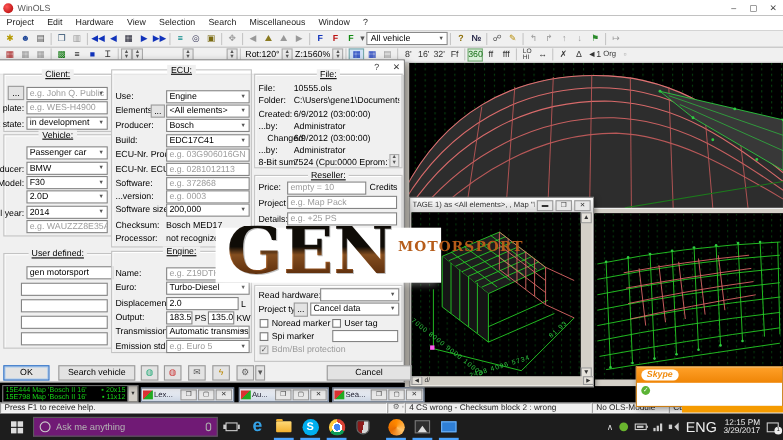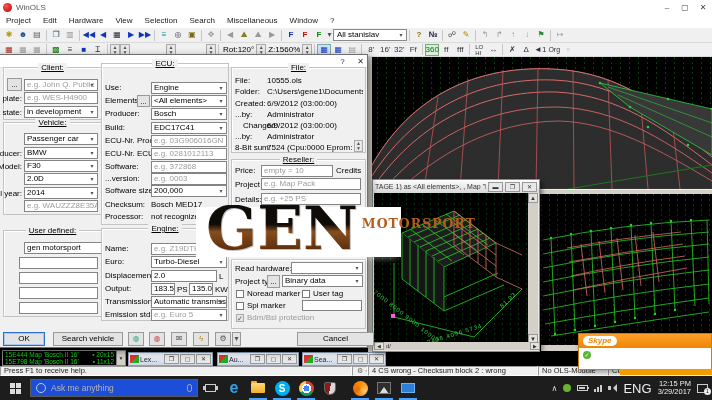--- a/index.html
+++ b/index.html
@@ -87,21 +87,21 @@
 .skbody{display:flex;align-items:flex-start;padding:2px 4px;gap:3px}
 .skdot{width:8px;height:8px;border-radius:50%;background:#5bb336;color:#fff;font-size:6px;line-height:8px;text-align:center;margin-top:1px}
 .skname{font-size:8px;font-weight:bold;color:#333;line-height:9px}
 .skstat{font-size:7px;color:#999;line-height:8px}
 .orangebar{position:absolute;left:620px;top:369px;width:92px;height:6px;background:#f59b00;z-index:46}
 
 .taskbar{position:absolute;left:0;top:376px;width:712px;height:24px;background:#1d1d1d;z-index:50;display:flex;align-items:center}
 .tb-start{width:30px;height:24px;display:flex;align-items:center;justify-content:center}
 .winlogo{display:grid;grid-template-columns:5px 5px;grid-template-rows:5px 5px;gap:1px}
 .winlogo i{background:#ddd}
-.cortana{width:168px;height:18px;background:#1d4ed8;border:1px solid #5a5a5a;display:flex;align-items:center;padding:0 5px;gap:5px}
+.cortana{width:168px;height:18px;background:#701a75;border:1px solid #5a5a5a;display:flex;align-items:center;padding:0 5px;gap:5px}
 .cort-circle{width:10px;height:10px;border:1px solid #ccc;border-radius:50%}
 .cort-text{font-size:8.5px;color:#b5b5b5;flex:1;white-space:nowrap;overflow:hidden}
 .mic{width:5px;height:8px;border:1px solid #aaa;border-radius:3px}
 .tbi{width:24px;height:24px;display:flex;align-items:center;justify-content:center;position:relative}
 .tbi.open::after{content:"";position:absolute;left:3px;right:3px;bottom:0;height:2px;background:#4aa3ff}
 .tview{width:11px;height:8px;border:1px solid #ccc;box-shadow:-4px 0 0 -2px #ccc,4px 0 0 -2px #ccc}
 .edge-e{color:#35a3e8;font-size:16px;font-weight:bold;line-height:1}
 .folder{width:14px;height:10px;background:linear-gradient(#ffd977,#f2b02e);border-radius:1px;position:relative}
 .folder::before{content:"";position:absolute;left:0;top:-2px;width:6px;height:2px;background:#f2b02e;border-radius:1px 1px 0 0}
 .skycir{width:15px;height:15px;border-radius:50%;background:#00aff0;color:#fff;font-size:10px;font-weight:bold;text-align:center;line-height:15px}
@@ -301,21 +301,21 @@
     <span class="sep"></span>
     <span class="ic g">◀</span>
     <span class="ic" style="color:#8a7a20">⛰</span>
     <span class="ic g">⛰</span>
     <span class="ic g">▶</span>
     <span class="sep"></span>
     <span class="ic" style="color:#1133bb;font-weight:bold">F</span>
     <span class="ic" style="color:#bb1111;font-weight:bold">F</span>
     <span class="ic" style="color:#118a11;font-weight:bold">F</span>
     <span class="ic" style="width:7px;color:#555">▾</span>
-    <span class="combo-sm" style="width:74px"><span>All stanislav</span><i class="arr"></i></span>
+    <span class="combo-sm" style="width:74px"><span>All vehicle</span><i class="arr"></i></span>
     <span class="sep"></span>
     <span class="ic" style="color:#8a6a00;font-weight:bold">?</span>
     <span class="ic" style="color:#224;font-weight:bold">№</span>
     <span class="sep"></span>
     <span class="ic" style="color:#555">☍</span>
     <span class="ic" style="color:#b58a00">✎</span>
     <span class="sep"></span>
     <span class="ic g">↰</span>
     <span class="ic g">↱</span>
     <span class="ic g">↑</span>
@@ -484,21 +484,21 @@
     <div class="lbl" style="left:280px;top:124px">Project type:</div>
     <div class="fld ph" style="left:306px;top:123px;width:100px">e.g. Map Pack</div>
     <div class="lbl" style="left:280px;top:139px">Details:</div>
     <div class="fld ph" style="left:306px;top:138px;width:100px">e.g. +25 PS</div>
 
     <div class="grp" style="left:276px;top:204px;width:135px;height:70px"></div>
     <div class="lbl" style="left:280px;top:208px">Read hardware:</div>
     <div class="fld cmb" style="left:336px;top:207px;width:72px"><span></span><i class="arr"></i></div>
     <div class="lbl" style="left:280px;top:221px">Project type:</div>
     <div class="btn" style="left:312px;top:220px;width:13px;height:13px">...</div>
-    <div class="fld cmb" style="left:327px;top:220px;width:81px"><span>Binary data</span><i class="arr"></i></div>
+    <div class="fld cmb" style="left:327px;top:220px;width:81px"><span>Cancel data</span><i class="arr"></i></div>
     <div class="cb" style="left:281px;top:234px">
         <span class="box"></span>
         <span>Noread marker</span>
       </div>
     <div class="cb" style="left:347px;top:234px">
         <span class="box"></span>
         <span>User tag</span>
       </div>
     <div class="cb" style="left:281px;top:246px">
         <span class="box"></span>

